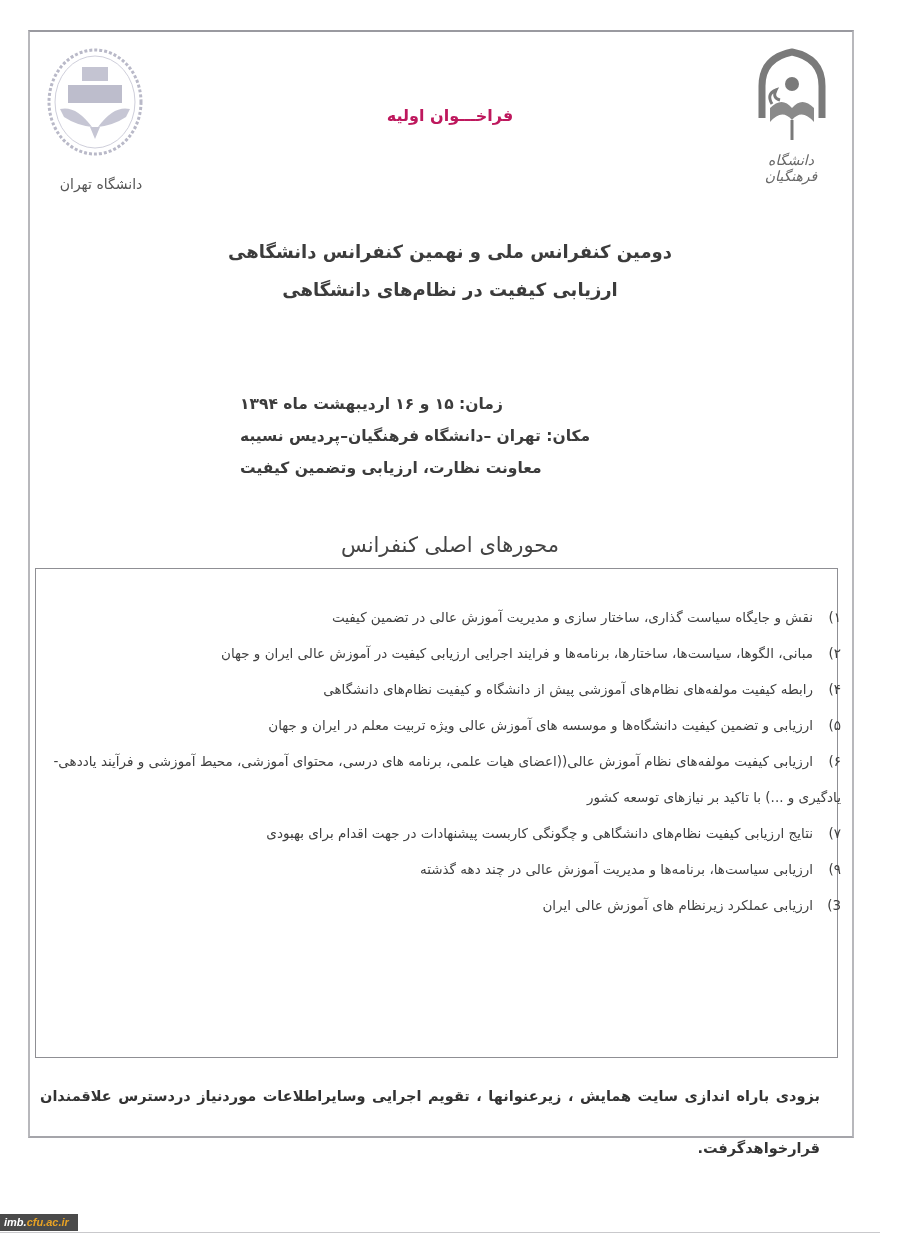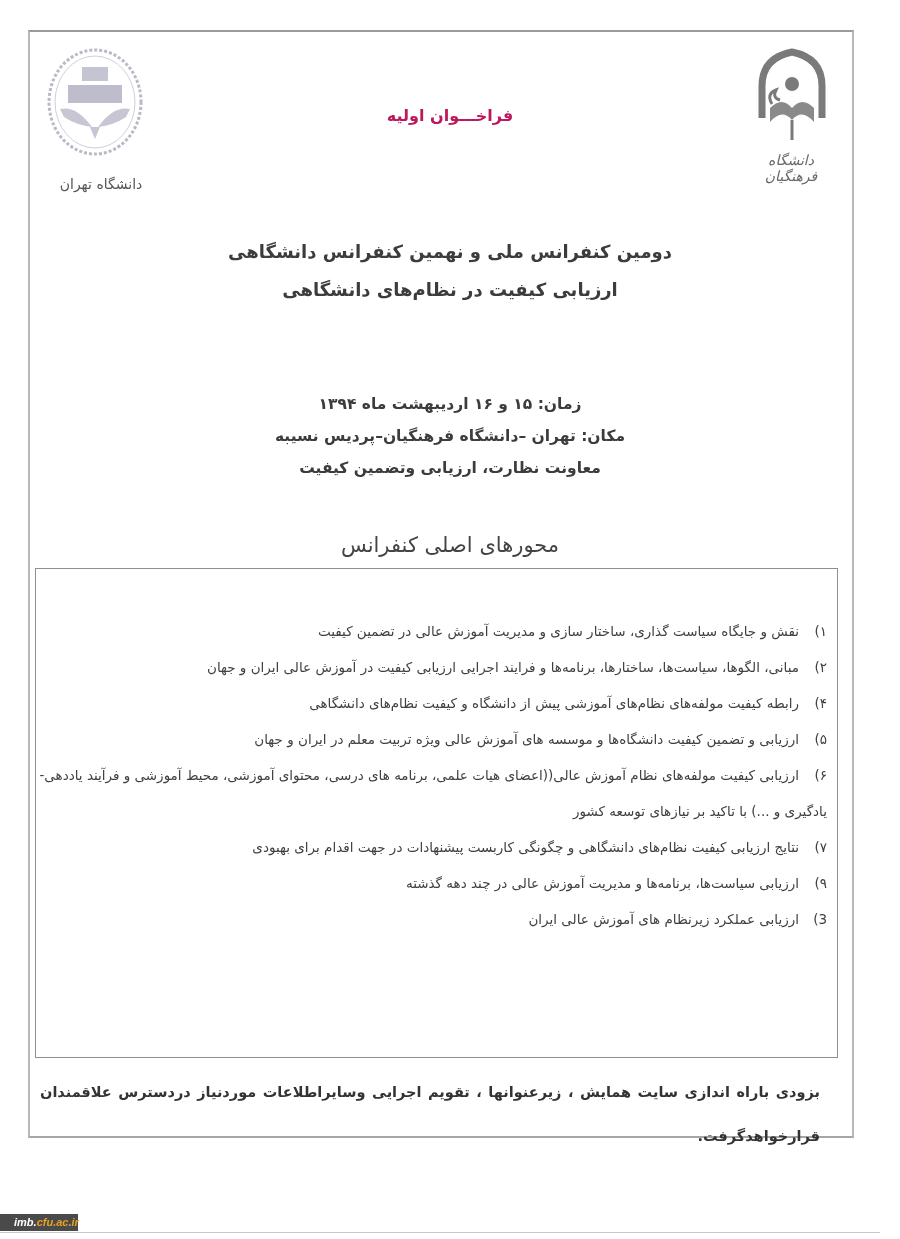--- a/index.html
+++ b/index.html
@@ -28,45 +28,45 @@
     }
     .doc-heading {
       position: absolute; left: 300px; top: 106px; width: 300px; text-align: center;
       font-weight: bold; font-size: 16px; color: #be185d; direction: rtl;
     }
     .title-block {
       position: absolute; left: 200px; top: 233px; width: 500px; text-align: center; direction: rtl;
       font-weight: bold; font-size: 18px; color: #3c3c3c; line-height: 38px;
     }
     .info-block {
-      position: absolute; left: 240px; top: 388px; width: 420px; text-align: center; direction: rtl;
+      position: absolute; left: 240px; top: 388px; width: 420px; text-align: left; direction: rtl;
       font-weight: bold; font-size: 15.5px; color: #3c3c3c; line-height: 32px;
     }
     .axes-heading {
       position: absolute; left: 300px; top: 533px; width: 300px; text-align: center; direction: rtl;
       font-size: 21px; color: #444;
     }
     .axes-box {
       position: absolute; left: 35px; top: 568px; width: 803px; height: 490px;
       border: 1px solid #8f8f94; box-sizing: border-box;
     }
     .axes-list {
       position: absolute; right: 58px; top: 598px; width: 810px; direction: rtl;
-      list-style: none; margin: 15px; padding: 0; font-size: 13.5px; color: #404040;
+      list-style: none; margin: 1px; padding: 0; font-size: 13.5px; color: #404040;
     }
     .axes-list li { line-height: 36px; text-align: right; }
     .axes-list .num { display: inline-block; min-width: 22px; margin-left: 6px; }
     .footer-note {
       position: absolute; left: 40px; top: 1070px; width: 780px; direction: rtl; text-align: justify;
-      text-align-last: right; font-weight: bold; font-size: 14.5px; color: #333; line-height: 44px;
+      text-align-last: right; font-weight: bold; font-size: 14.5px; color: #333; line-height: 52px;
     }
     .watermark {
       position: absolute; left: 0; top: 1214px; width: 78px; height: 17px; background: #4a4a4a;
       font-family: "Liberation Sans", sans-serif; font-size: 11px; font-weight: bold; font-style: italic;
-      line-height: 17px; padding-left: 14px; box-sizing: border-box; color: #fff;
+      line-height: 17px; padding-left: 4px; box-sizing: border-box; color: #fff;
     }
     .watermark .dom { color: #e8a224; }
     .bottom-rule {
       position: absolute; left: 0; top: 1232px; width: 880px; height: 1px; background: #c9c9cc;
     }
   </style>
 </head>
 <body>
 
 <div class="outer-frame"></div>

